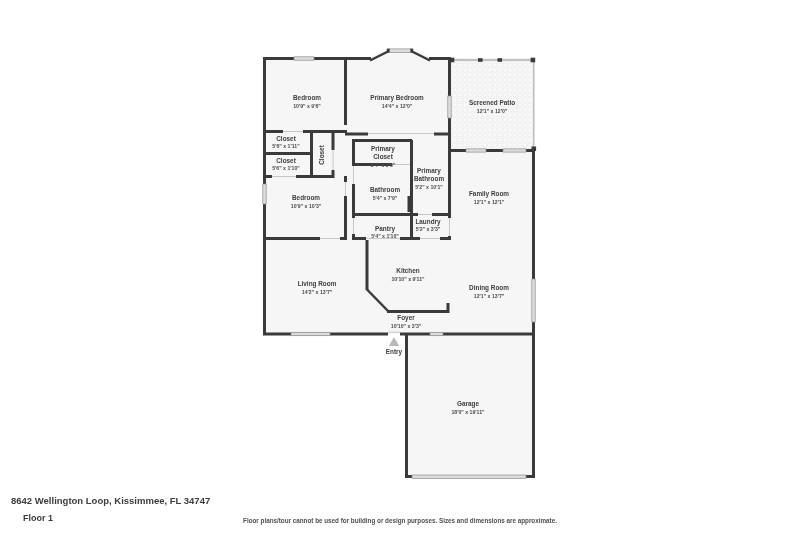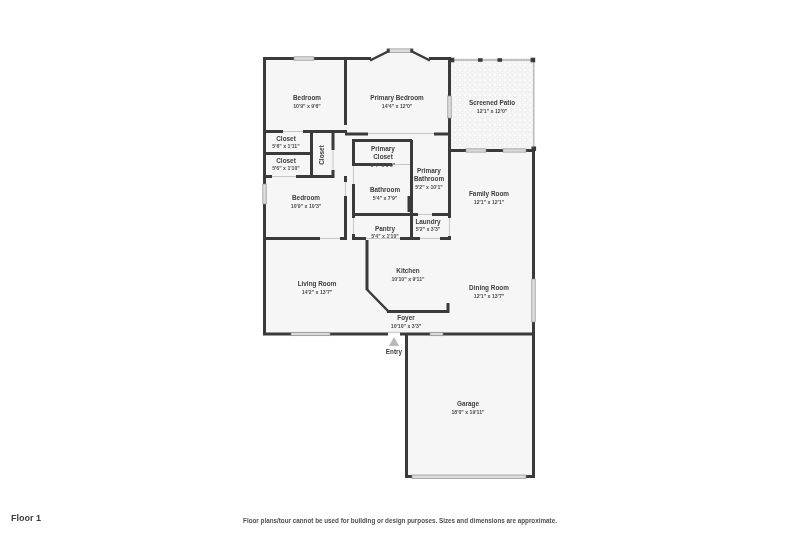--- a/index.html
+++ b/index.html
@@ -8,21 +8,21 @@
   svg{position:absolute;left:0;top:0;}
   .rname{font-family:"Liberation Sans",sans-serif;font-size:6.4px;font-weight:700;fill:#3d3d3d;text-anchor:middle;}
   .rdims{font-family:"Liberation Sans",sans-serif;font-size:5.2px;font-weight:600;fill:#4c4c4c;text-anchor:middle;}
   .wall{stroke:#3a3a3a;stroke-width:3;fill:none;}
   .wallthin{stroke:#3a3a3a;stroke-width:2.5;fill:none;}
   .doorline{stroke:#c6c6c6;stroke-width:1;fill:none;}
   .screen{stroke:#b0b0b0;stroke-width:1.3;fill:none;}
   .win{fill:#dcdcdc;stroke:#8f8f8f;stroke-width:0.7;}
   .post{fill:#3a3a3a;}
   .footer-address{position:absolute;left:11px;top:495px;font-size:9.5px;font-weight:700;color:#3c3c3c;}
-  .footer-floor{position:absolute;left:11px;top:513px;font-size:9px;font-weight:700;color:#3c3c3c;}
+  .footer-floor{position:absolute;left:23px;top:513px;font-size:9px;font-weight:700;color:#3c3c3c;}
   .footer-disclaimer{position:absolute;left:0;top:517px;width:800px;text-align:center;
     font-size:6.3px;font-weight:700;color:#4f4f4f;}
 </style>
 </head>
 <body>
 
 <div id="canvas">
 
   <svg width="800" height="533" viewBox="0 0 800 533">
     <defs>
@@ -181,16 +181,17 @@
         <text class="rname" x="406" y="320">Foyer</text>
         <text class="rdims" x="406" y="328">10'10" x 3'3"</text>
       </g>
       <g>
         <text class="rname" x="468" y="406">Garage</text>
         <text class="rdims" x="468" y="414">18'0" x 19'11"</text>
       </g>
     </g>
   </svg>
 
+  <div class="footer-address">8642 Wellington Loop, Kissimmee, FL 34747</div>
   <div class="footer-floor">Floor 1</div>
   <div class="footer-disclaimer">Floor plans/tour cannot be used for building or design purposes. Sizes and dimensions are approximate.</div>
 
 </div>
 
 </body></html>

